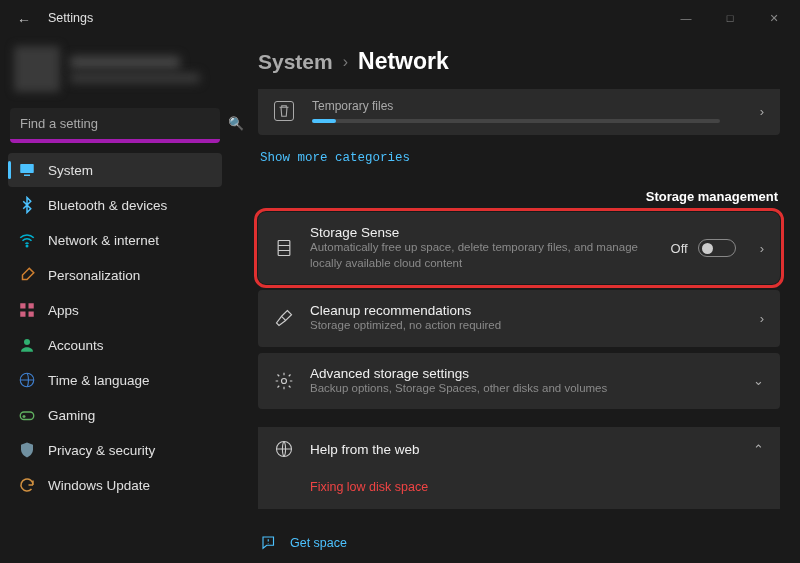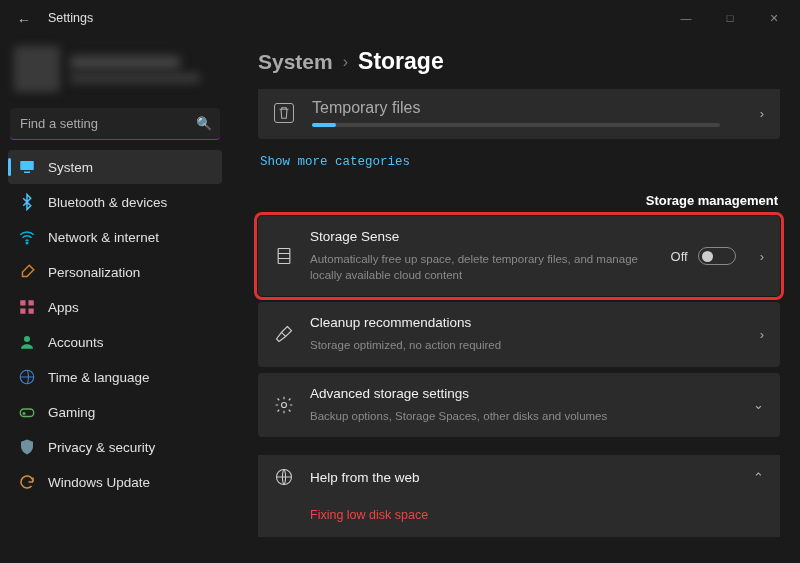--- a/index.html
+++ b/index.html
@@ -9,50 +9,50 @@
 .app-title { color:#e0e0e0; font-size:12.5px; margin-left:4px; }
 .winbtns { margin-left:auto; display:flex; }
 .winbtn { width:44px; height:36px; display:flex; align-items:center; justify-content:center; color:#888; font-size:11px; font-family:inherit; cursor:pointer; }
 .layout { display:flex; height:527px; }
 .sidebar { width:230px; padding:4px 6px 0 6px; }
 .profile { display:flex; align-items:center; padding:6px 8px 10px 8px; gap:10px; }
 .avatar { width:46px; height:46px; background:#3a3a3a; border-radius:4px; filter:blur(4px); }
 .profile-txt { flex:1; }
 .pname { height:13px; width:110px; background:#444; border-radius:3px; filter:blur(5px); margin-bottom:4px; }
 .pemail { height:10px; width:130px; background:#3a3a3a; border-radius:3px; filter:blur(5px); }
-.search { margin:6px 4px 10px 4px; background:#232323; border-radius:4px; display:flex; align-items:flex-end; padding:8px 10px; border-bottom:1px solid #a21caf; }
+.search { margin:6px 4px 10px 4px; background:#232323; border-radius:4px; display:flex; align-items:flex-end; padding:8px 10px; border-bottom:4px solid #a21caf;gap:32px; }
 .search input { flex:1; background:transparent; border:none; color:#ccc; font-size:13px; outline:none; }
 .search input::placeholder { color:#aaa; }
 .search-icon { color:#aaa; font-size:13px; }
 .navlist { margin-top:6px; }
 .navitem { display:flex; align-items:center; gap:12px; padding:8px 10px; border-radius:4px; font-size:13.5px; color:#e0e0e0; cursor:pointer; margin:1px 2px; position:relative; }
 .navitem.sel { background:#2d2d2d; }
 .navitem.sel::before { content:""; position:absolute; left:0; top:8px; bottom:8px; width:3px; background:#4cc2ff; border-radius:2px; }
 .nicon { width:18px; height:18px; display:flex; align-items:center; justify-content:center; font-size:15px; }
 .main { flex:1; padding:8px 20px 0 28px; overflow-y:hidden; }
 .bc { display:flex; align-items:center; gap:10px; margin:4px 0 14px 0; }
 .bc-sys { font-size:21px; font-weight:600; color:#aaa; cursor:pointer; }
 .bc-sep { font-size:16px; color:#777; }
 .bc-cur { font-size:23px; font-weight:600; }
 .card-partial { background:#2b2b2b; border-radius:0 0 4px 4px; padding:10px 16px 12px 16px; display:flex; align-items:center; gap:14px; margin-bottom:10px; }
 .trash-icon { width:20px; height:20px; border:1.3px solid #aaa; border-radius:3px; display:flex; align-items:center; justify-content:center; color:#aaa; font-size:11px; }
-.prog-label { font-size:16px; color:#aaa; }
+.prog-label { font-size:12px; color:#aaa; }
 .prog-wrap { flex:1; margin:0 4px; }
 .prog-bar { height:4px; background:#444; border-radius:2px; margin-top:6px; position:relative; }
 .prog-fill { position:absolute; left:0; top:0; bottom:0; width:6%; background:#4cc2ff; border-radius:2px; }
 .prog-right { font-size:11px; color:#888; }
 .chev { color:#aaa; font-size:13px; margin-left:8px; }
 .link-more { color:#4cc2ff; font-size:12.5px; cursor:pointer; display:inline-block; margin:6px 2px 16px 2px;font-family:Liberation Mono, monospace; }
 .sect-head { font-size:13px; font-weight:600; margin:8px 2px 8px 2px;text-align:right; }
 .card { background:#2b2b2b; border-radius:4px; padding:13px 16px; display:flex; align-items:center; gap:16px; margin-bottom:6px; cursor:pointer; }
-.card.highlight { outline:3px solid #e03030; outline-offset:1px; }
+.card.highlight { outline:3px solid #e03030; outline-offset:1px;border-radius:8px; }
 .cicon { width:20px; height:20px; display:flex; align-items:center; justify-content:center; color:#ccc; }
 .ctxt { flex:1; }
 .ctitle { font-size:13.5px; color:#f0f0f0; }
-.csub { font-size:11.5px; color:#8a8a8a; margin-top:8px; line-height:1.35; }
+.csub { font-size:11.5px; color:#8a8a8a; margin-top:0; line-height:1.35; }
 .toggle-wrap { display:flex; align-items:center; gap:10px; }
 .toggle-lbl { font-size:13px; color:#ddd;text-align:right; }
 .toggle { width:38px; height:18px; border:1px solid #888; border-radius:10px; position:relative; }
 .toggle::after { content:""; position:absolute; left:3px; top:2.5px; width:11px; height:11px; border-radius:50%; background:#ccc; }
 .help-card { background:#2b2b2b; border-radius:0; margin-top:18px; }
 .help-head { padding:12px 16px; display:flex; align-items:center; gap:16px; }
 .help-body { padding:6px 16px 14px 52px; }
 .help-link { color:#ef4444; font-size:12.5px; cursor:pointer; }
 .footer-links { margin-top:18px; }
 .flink { display:flex; align-items:center; gap:12px; padding:6px 2px; font-size:12.5px; color:#4cc2ff; cursor:pointer; }
@@ -174,21 +174,21 @@
           </span>
           <span>Windows Update</span>
         </div>
       </div>
   </div>
 
   <div class="main">
     <div class="bc">
       <span class="bc-sys">System</span>
       <span class="bc-sep">›</span>
-      <span class="bc-cur">Storage</span>
+      <span class="bc-cur">Network</span>
     </div>
 
     <div class="card-partial">
       <div class="trash-icon">
         <svg viewBox="0 0 24 24" fill="none" stroke="currentColor" stroke-width="1.5">
             <path d="M6 7h12M9 7V5h6v2M8 7l1 12h6l1-12"></path>
           </svg>
       </div>
       <div class="prog-wrap">
         <div class="prog-label">Temporary files</div>

